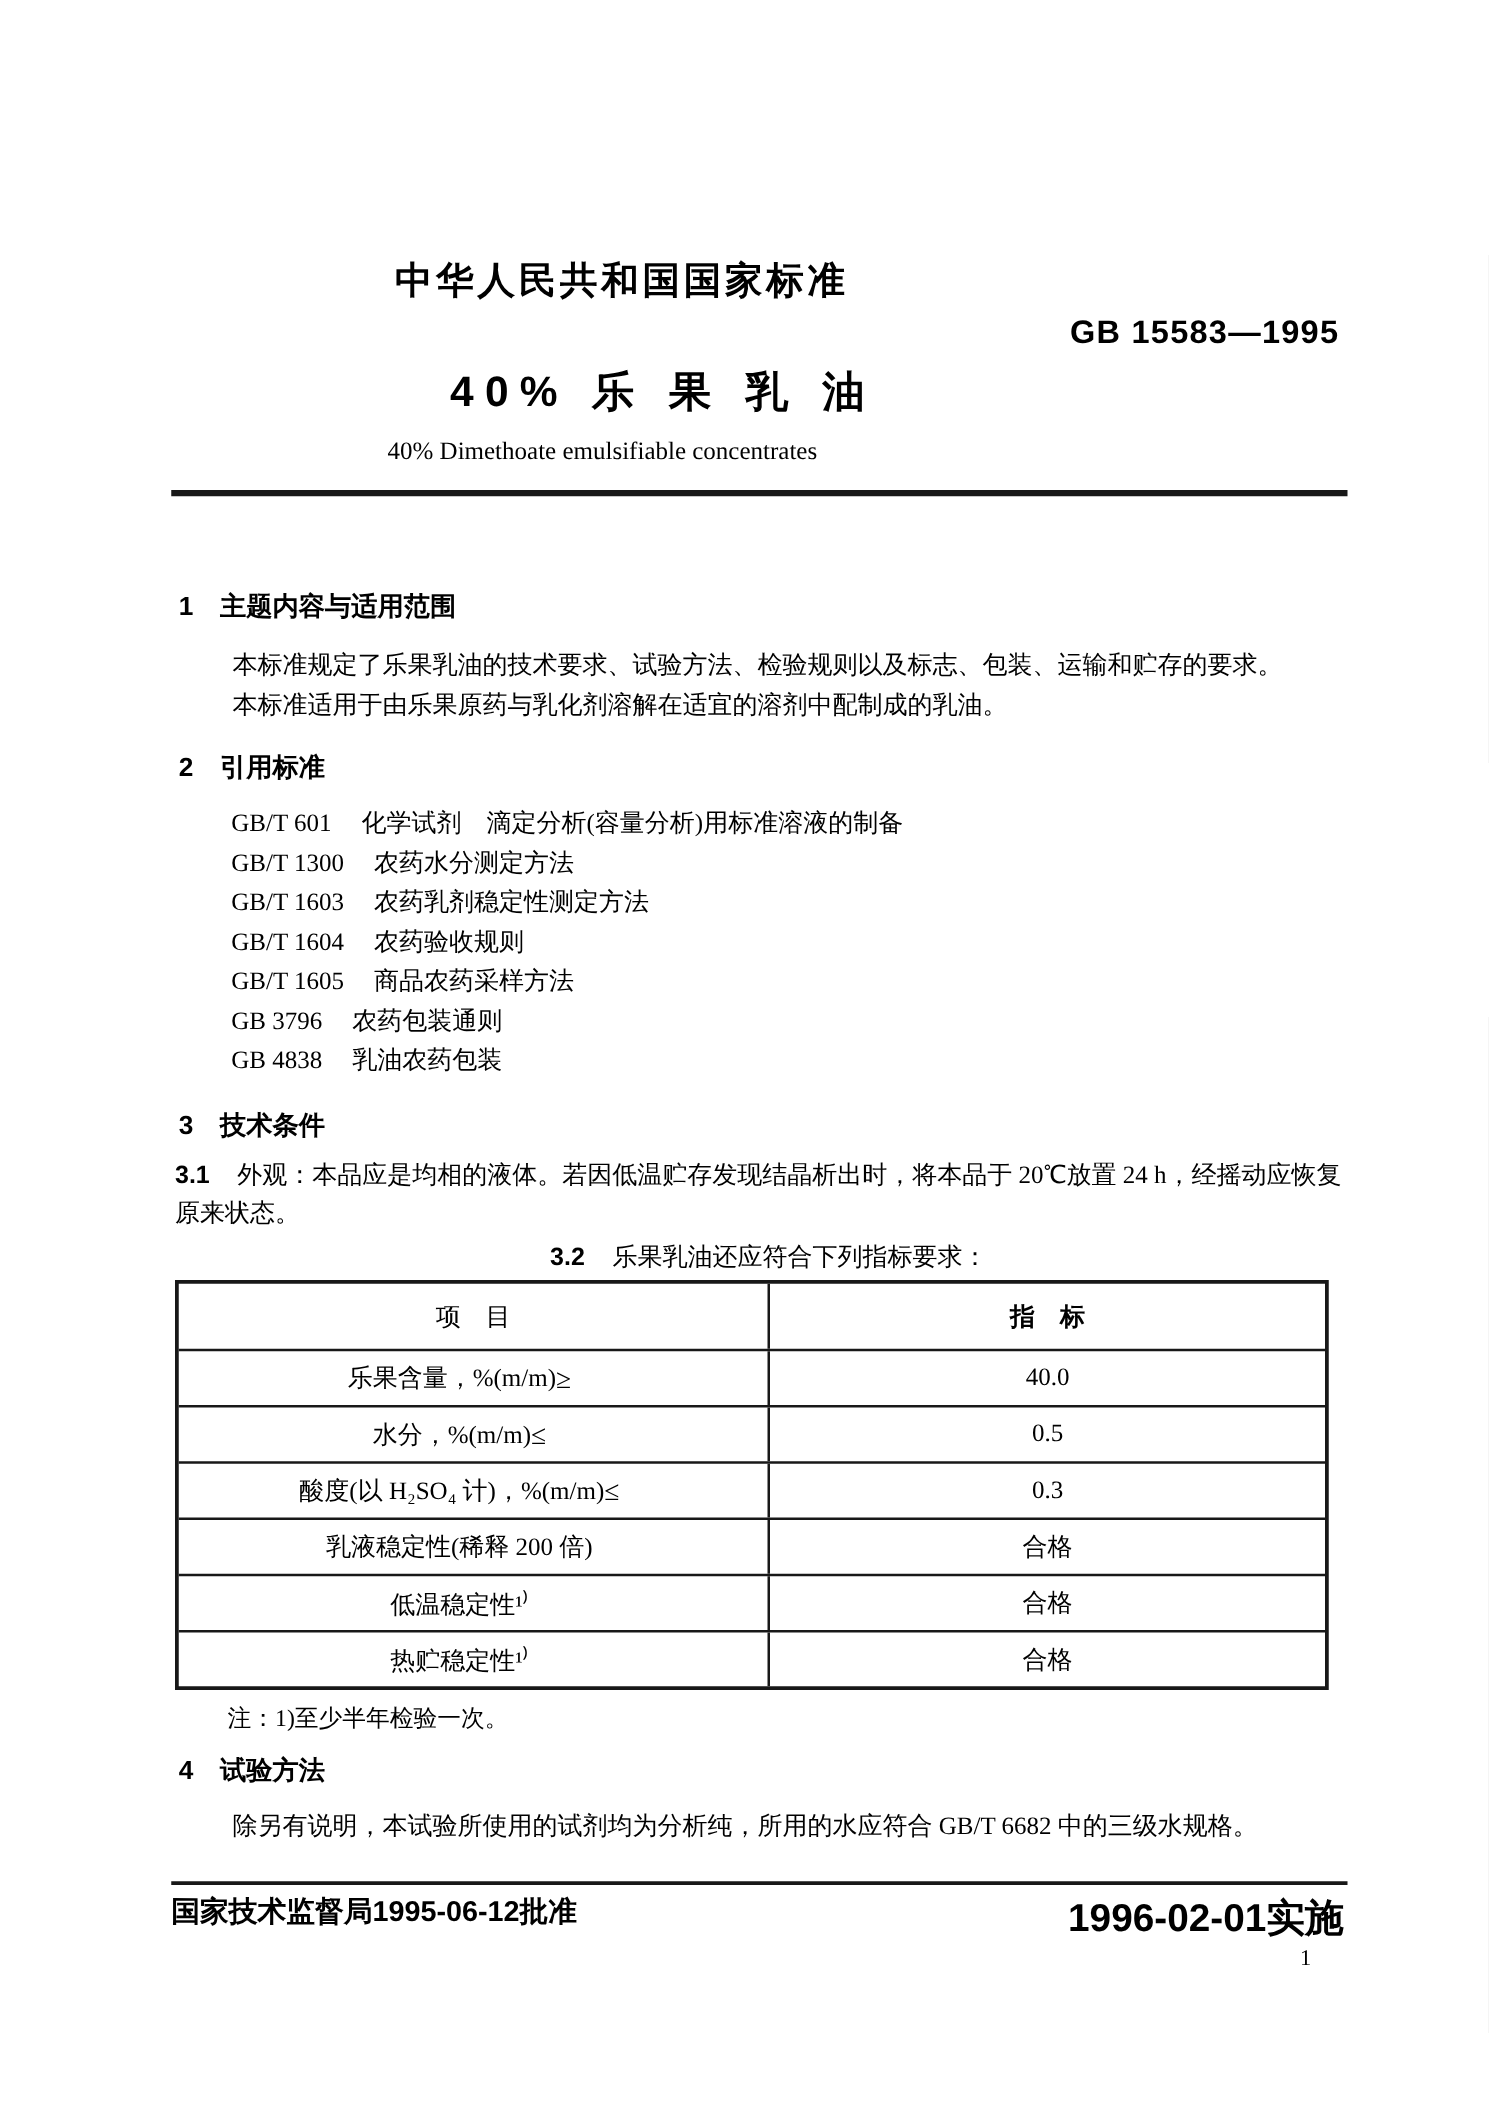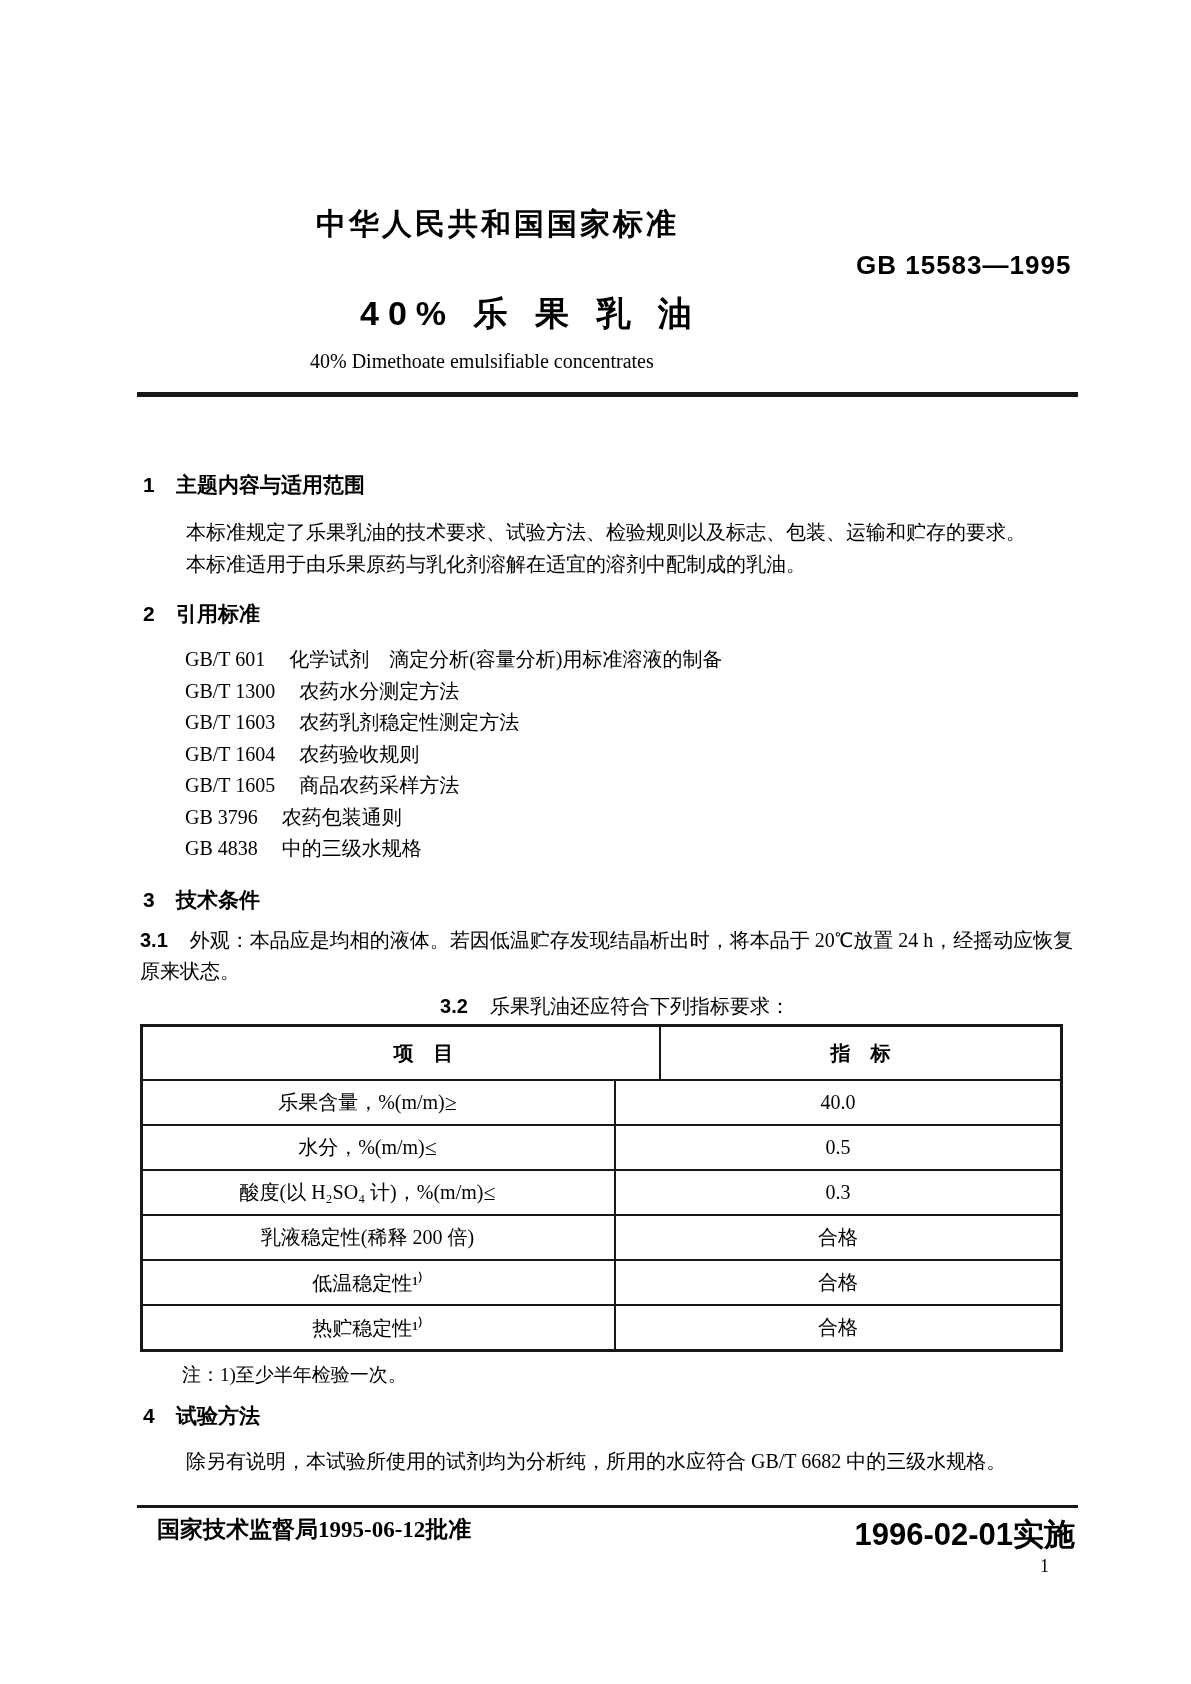--- a/index.html
+++ b/index.html
@@ -80,41 +80,40 @@
   .t-row { display:flex; border-top:2px solid #181818; }
   .t-row:first-child { border-top:none; }
   .t-row.head { height:52px; }
   .t-row.bodyrow { height:43px; }
   .cell-item {
     width:473px; box-sizing:border-box; border-right:2px solid #181818;
     display:flex; align-items:center; justify-content:center;
     padding:0 40px 0 18px;
   }
   .t-row.head .cell-item {
-    justify-content:center; padding:0; font-weight:bold;
+    justify-content:center; padding:0; font-weight:normal;
     font-family:"Liberation Sans", sans-serif;
-    margin-left:45px;
   }
   .cell-val {
     flex:1; display:flex; align-items:center; justify-content:center;
   }
   .t-row.head .cell-val { font-weight:bold; font-family:"Liberation Sans", sans-serif; }
   .rel { font-size:22px; }
 
   .table-note { position:absolute; left:182px; top:1362px; font-size:19px; white-space:nowrap; }
 
   
   .foot-rule {
     position:absolute; left:137px; top:1505px; width:941px; height:3px;
     background:#181818;
   }
   .footer-left {
     position:absolute; left:137px; top:1514px;
-    font-family:Liberation Serif, serif; font-weight:bold;
-    font-size:23px; white-space:nowrap;margin-left:20px;
+    font-family:Liberation Sans, sans-serif; font-weight:bold;
+    font-size:23px; white-space:nowrap;
   }
   .footer-right {
     position:absolute; right:116px; top:1514px;
     font-family:"Liberation Sans", sans-serif; font-weight:bold;
     font-size:31px; white-space:nowrap;
   }
   .page-num { position:absolute; left:1040px; top:1556px; font-size:18px; }
 </style>
 </head>
 <body>
@@ -149,21 +148,21 @@
     <div class="ref-line">
       <span class="ref-code">GB/T 1604</span><span class="ref-title">农药验收规则</span>
     </div>
     <div class="ref-line">
       <span class="ref-code">GB/T 1605</span><span class="ref-title">商品农药采样方法</span>
     </div>
     <div class="ref-line">
       <span class="ref-code">GB 3796</span><span class="ref-title">农药包装通则</span>
     </div>
     <div class="ref-line">
-      <span class="ref-code">GB 4838</span><span class="ref-title">中的三级水规格</span>
+      <span class="ref-code">GB 4838</span><span class="ref-title">乳油农药包装</span>
     </div>
   </div>
 
   <div class="sec-heading" id="s3-heading">
     <span class="sec-num">3</span><span>技术条件</span>
   </div>
   <div class="clause" id="c31">
     <span class="clause-num">3.1</span><span>外观：本品应是均相的液体。若因低温贮存发现结晶析出时，将本品于 20℃放置 24 h，经摇动应恢复原来状态。</span>
   </div>
   <div class="clause" id="c32">

